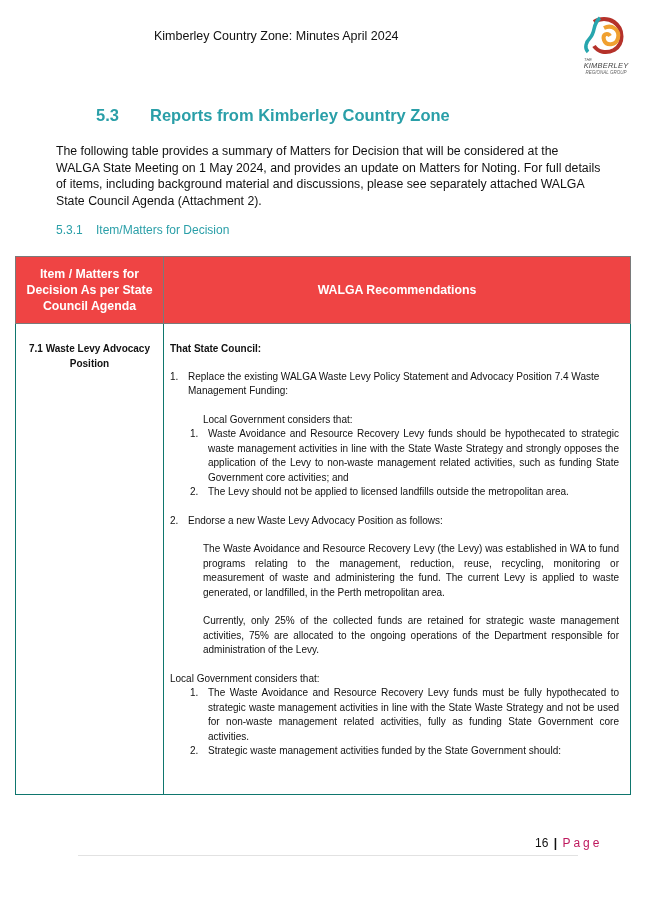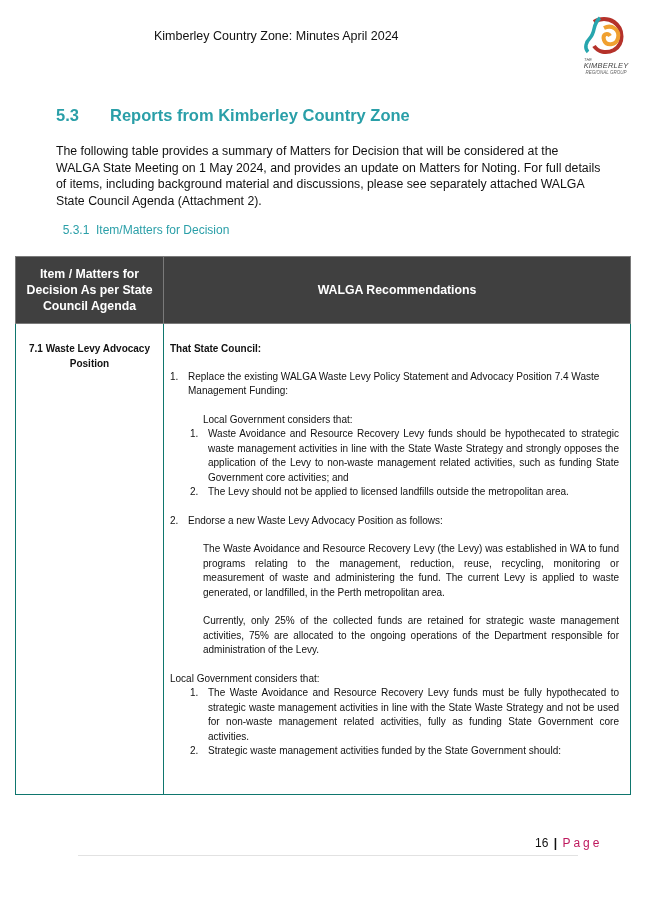--- a/index.html
+++ b/index.html
@@ -5,26 +5,26 @@
   html, body { margin:0; padding:0; background:#ffffff; }
   body { width:653px; height:924px; position:relative; overflow:hidden;
          font-family:"Liberation Sans", sans-serif; color:#111; }
   .header-title { position:absolute; left:154px; top:29px; font-size:12.5px; color:#111; }
   .logo { position:absolute; left:580px; top:14px; width:52px; height:62px;font-style:italic; }
   .logo svg { width:52px; height:44px; display:block; }
   .logo .l1 { font-size:4px; color:#555; margin-left:4px; line-height:4px; }
   .logo .l2 { font-size:7.5px; color:#444; text-align:center; line-height:8px; letter-spacing:0.2px; }
   .logo .l3 { font-size:4.5px; color:#666; text-align:center; line-height:5px; }
   .h1 { position:absolute; left:56px; top:106px; font-size:16.5px; font-weight:bold; color:#2a9fa8; }
-  .h1 .num { display:inline-block; width:54px; }
+  .h1 .num { display:inline-block; width:54px;margin-left:40px; }
   .intro { position:absolute; left:56px; top:143px; width:546px; font-size:12.3px; line-height:16.5px; color:#111; }
-  .h2 { position:absolute; left:56px; top:223px; font-size:12px; color:#2a9fa8;text-align:center; }
+  .h2 { position:absolute; left:56px; top:223px; font-size:12px; color:#2a9fa8; }
   .h2 .num { display:inline-block; width:40px; }
   table.main { position:absolute; left:15px; top:256px; width:616px; border-collapse:collapse; }
-  table.main th { background:#404040; color:#fff; font-weight:bold; font-size:12.3px; line-height:16px;
+  table.main th { background:#ef4444; color:#fff; font-weight:bold; font-size:12.3px; line-height:16px;
                   border:1px solid #7a7a7a; height:66px; padding:0 4px; }
   table.main td { border:1px solid #0f766e; vertical-align:top; font-size:10px; line-height:14.5px; }
   .col1 { width:139px; }
   td.c1 { text-align:center; font-weight:bold; padding:18px 6px 0 6px; }
   td.c2 { padding:18px 11px 0 6px; height:452px; }
   .bold { font-weight:bold; }
   .ol { display:flex; margin-top:0; }
   .ol .n { width:18px; flex:none; }
   .ol .t { flex:1; }
   .just { text-align:justify; }

